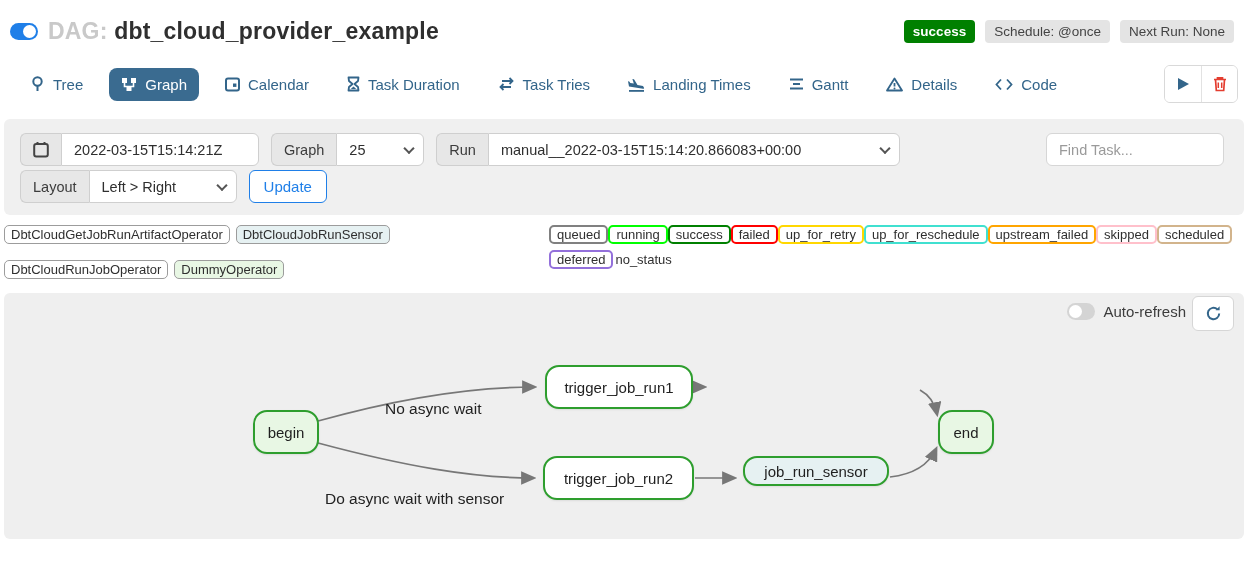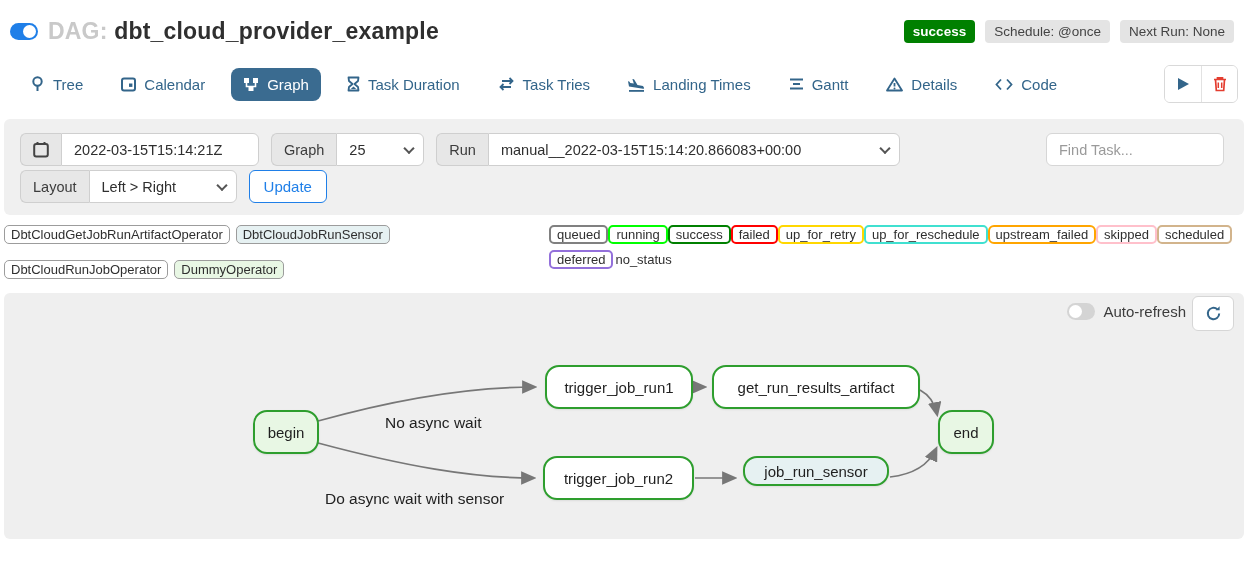--- a/index.html
+++ b/index.html
@@ -103,35 +103,35 @@
 </div>
 
 <div class="tabbar">
   <div class="tab">
     <svg width="15" height="16" viewBox="0 0 15 16">
         <circle cx="7.5" cy="5.5" r="4.2" fill="none" stroke="currentColor" stroke-width="2"></circle>
         <line x1="7.5" y1="9.7" x2="7.5" y2="15" stroke="currentColor" stroke-width="2"></line>
       </svg>
     <span>Tree</span>
   </div>
-  <div class="tab">
-    <svg width="15" height="16" viewBox="0 0 15 16">
-        <rect x="1" y="2.5" width="13" height="12" rx="2" fill="none" stroke="currentColor" stroke-width="2"></rect>
-        <rect x="8" y="7.5" width="3.4" height="3.4" fill="currentColor"></rect>
-      </svg>
-    <span>Calendar</span>
-  </div>
   <div class="tab active">
     <svg width="16" height="15" viewBox="0 0 16 15">
         <rect x="1" y="1" width="5" height="5" fill="currentColor"></rect>
         <rect x="10" y="1" width="5" height="5" fill="currentColor"></rect>
         <rect x="5.5" y="9" width="5" height="5" fill="currentColor"></rect>
         <path d="M3.5 6v3.5h9V6" fill="none" stroke="currentColor" stroke-width="1.6"></path>
       </svg>
     <span>Graph</span>
+  </div>
+  <div class="tab">
+    <svg width="15" height="16" viewBox="0 0 15 16">
+        <rect x="1" y="2.5" width="13" height="12" rx="2" fill="none" stroke="currentColor" stroke-width="2"></rect>
+        <rect x="8" y="7.5" width="3.4" height="3.4" fill="currentColor"></rect>
+      </svg>
+    <span>Calendar</span>
   </div>
   <div class="tab">
     <svg width="13" height="16" viewBox="0 0 13 16">
         <path d="M1.5 1.5h10l-.5 3.5-3.5 3 3.5 3 .5 3.5h-10l.5-3.5 3.5-3-3.5-3z" fill="none" stroke="currentColor" stroke-width="1.8" stroke-linejoin="round"></path>
         <path d="M3.8 13h5.4L6.5 10.5z" fill="currentColor"></path>
       </svg>
     <span>Task Duration</span>
   </div>
   <div class="tab">
     <svg width="17" height="14" viewBox="0 0 17 14">
@@ -232,21 +232,21 @@
     <span class="op-badge" style="background: rgb(255, 255, 255);">DbtCloudRunJobOperator</span>
     <span class="op-badge" style="background: rgb(232, 247, 228);">DummyOperator</span>
   </div>
   <div class="legend-statuses">
     <span class="status-badge" style="border-color: rgb(128, 128, 128);">queued</span>
     <span class="status-badge" style="border-color: rgb(0, 255, 0);">running</span>
     <span class="status-badge" style="border-color: rgb(0, 128, 0);">success</span>
     <span class="status-badge" style="border-color: rgb(255, 0, 0);">failed</span>
     <span class="status-badge" style="border-color: rgb(255, 215, 0);">up_for_retry</span>
     <span class="status-badge" style="border-color: rgb(64, 224, 208);">up_for_reschedule</span>
-    <span class="status-badge" style="border-color: rgb(255, 165, 0); border-radius: 6px;">upstream_failed</span>
+    <span class="status-badge" style="border-color: rgb(255, 165, 0);">upstream_failed</span>
     <span class="status-badge" style="border-color: rgb(255, 192, 203);">skipped</span>
     <span class="status-badge" style="border-color: rgb(210, 180, 140);">scheduled</span>
     <span class="status-badge" style="border-color: rgb(147, 112, 219);">deferred</span>
     <span class="status-plain">no_status</span>
   </div>
 </div>
 
 <div class="graph-panel">
   <div class="autorefresh">
     <div class="toggle off">
@@ -272,20 +272,19 @@
       <path d="M314,150 C 400,173 468,185 529,185" marker-end="url(#arrow)"></path>
       <path d="M690,94 L 700,94" marker-end="url(#arrow)"></path>
       <path d="M916,97 C 927,103 931,111 933,121" marker-end="url(#arrow)"></path>
       <path d="M691,185 L 730,185" marker-end="url(#arrow)"></path>
       <path d="M886,184 C 912,181 926,169 932,156" marker-end="url(#arrow)"></path>
     </g>
   </svg>
 
   <div class="node" style="left: 249px; top: 117px; width: 66px; height: 44px; background: rgb(232, 247, 228);">begin</div>
   <div class="node" style="left: 541px; top: 72px; width: 148px; height: 44px; background: rgb(255, 255, 255);">trigger_job_run1</div>
-  <div class="node" style="left: 708px; top: 72px; width: 208px; height: 44px; background: rgb(255, 255, 255);">get_run_results_artifact</div>
   <div class="node" style="left: 934px; top: 117px; width: 56px; height: 44px; background: rgb(232, 247, 228);">end</div>
   <div class="node" style="left: 539px; top: 163px; width: 151px; height: 44px; background: rgb(255, 255, 255);">trigger_job_run2</div>
   <div class="node" style="left: 739px; top: 163px; width: 146px; height: 30px; background: rgb(230, 241, 242);">job_run_sensor</div>
 
-  <div class="edge-label" style="left:381px; top:121px;">No async wait</div>
+  <div class="edge-label" style="left:381px; top:107px;">No async wait</div>
   <div class="edge-label" style="left:321px; top:197px;">Do async wait with sensor</div>
 </div>
 
 </body></html>

